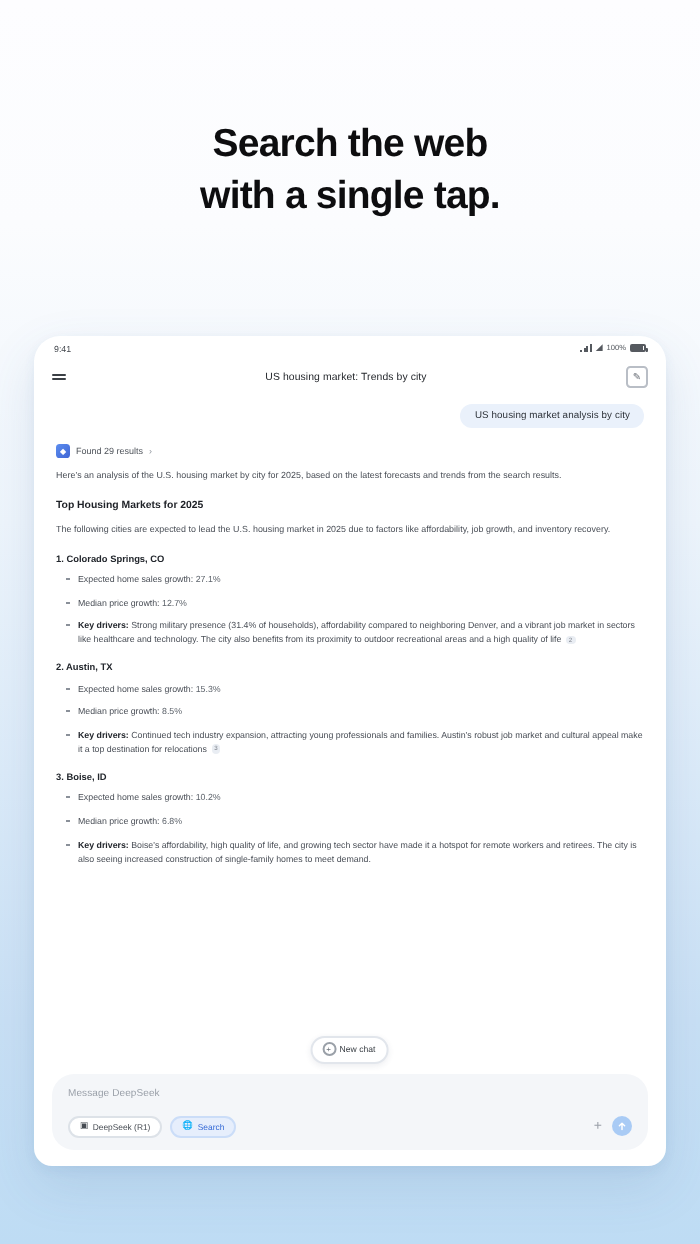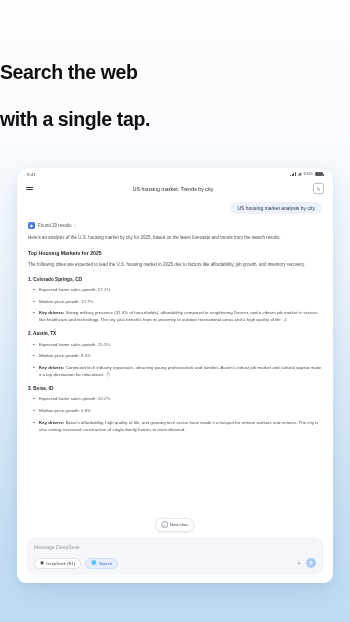--- a/index.html
+++ b/index.html
@@ -10,28 +10,28 @@
   body {
     font-family: "Liberation Sans", sans-serif;
     background: linear-gradient(180deg, #fdfdff 0%, #fbfcfe 18%, #eef5fc 42%, #dcebf9 62%, #c9e0f5 82%, #bedcf4 100%);
     position: relative;
   }
 
   
   .headline {
     position: absolute;
     top: 60px; left: 0; right: 0;
-    text-align: left;
+    text-align: center;
     font-size: 19.5px;
     font-weight: 700;
     line-height: 1.32;
     letter-spacing: -0.4px;
     color: #0d0d0f;
   }
-  .headline .l2 { display: block; margin-top: 21px; }
+  .headline .l2 { display: block; }
 
   
   .device {
     position: absolute;
     left: 17px;
     top: 168px;
     width: 316px;
     height: 415px;
     background: #ffffff;
     border-radius: 13px 13px 9px 9px;

